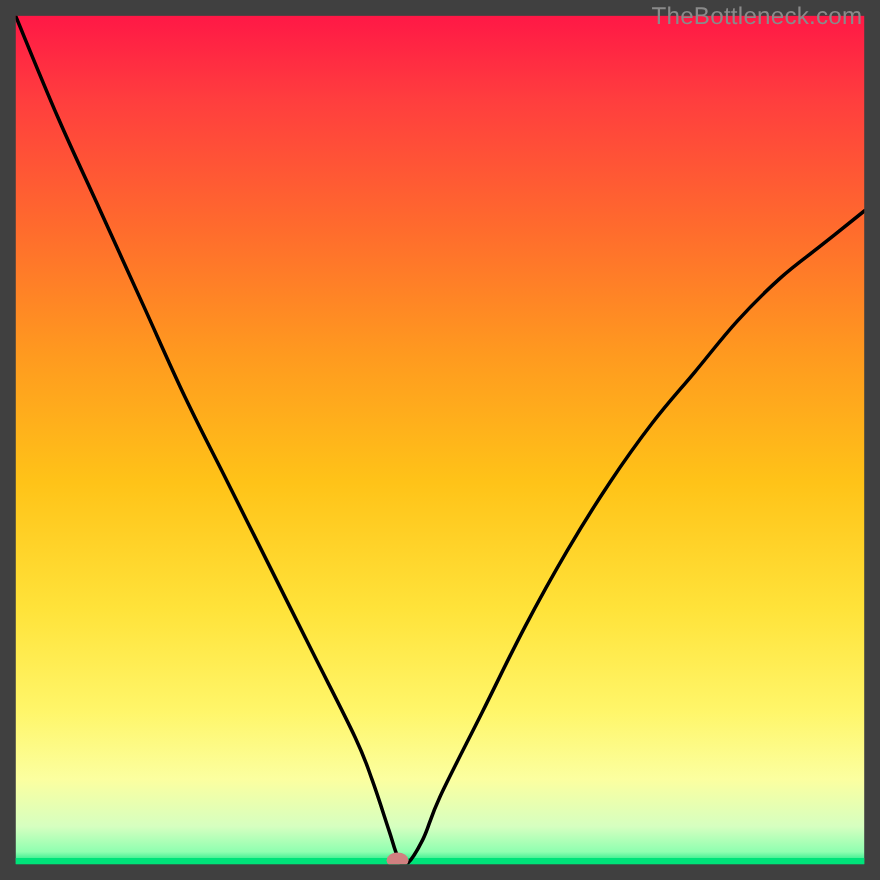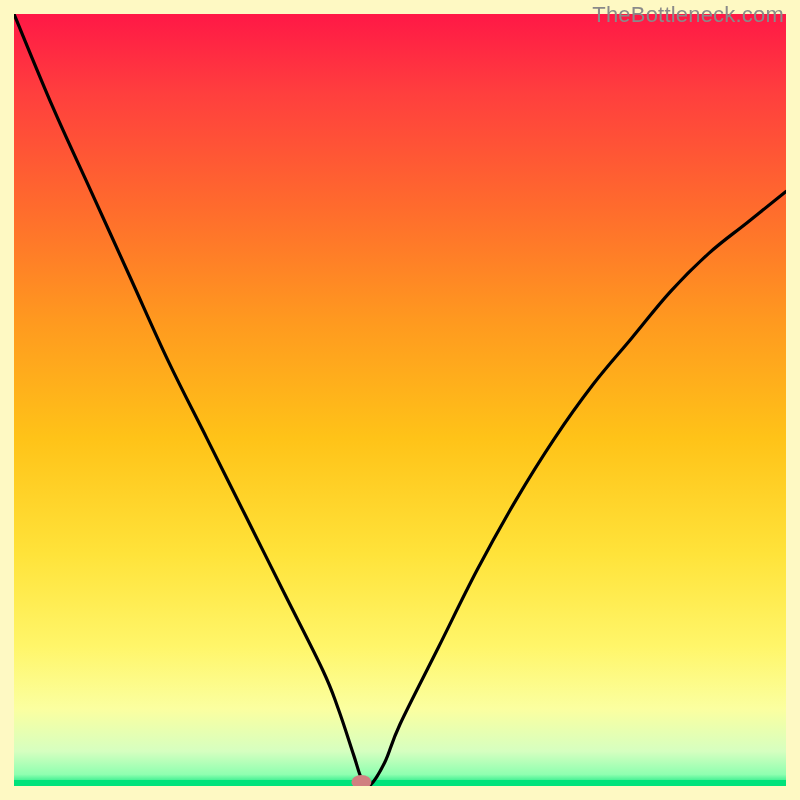--- a/index.html
+++ b/index.html
@@ -8,21 +8,21 @@
     width: 800px;
     height: 800px;
     background: #000;
     font-family: Arial, Helvetica, sans-serif;
     overflow: hidden;
   }
   .frame {
     position: relative;
     width: 800px;
     height: 800px;
-    background: #fef9c3;
+    background: #404040;
     text-align: right;
   }
   .plot-area {
     position: absolute;
     left: 14px;
     top: 14px;
     width: 772px;
     height: 772px;
     overflow: hidden;
   }

